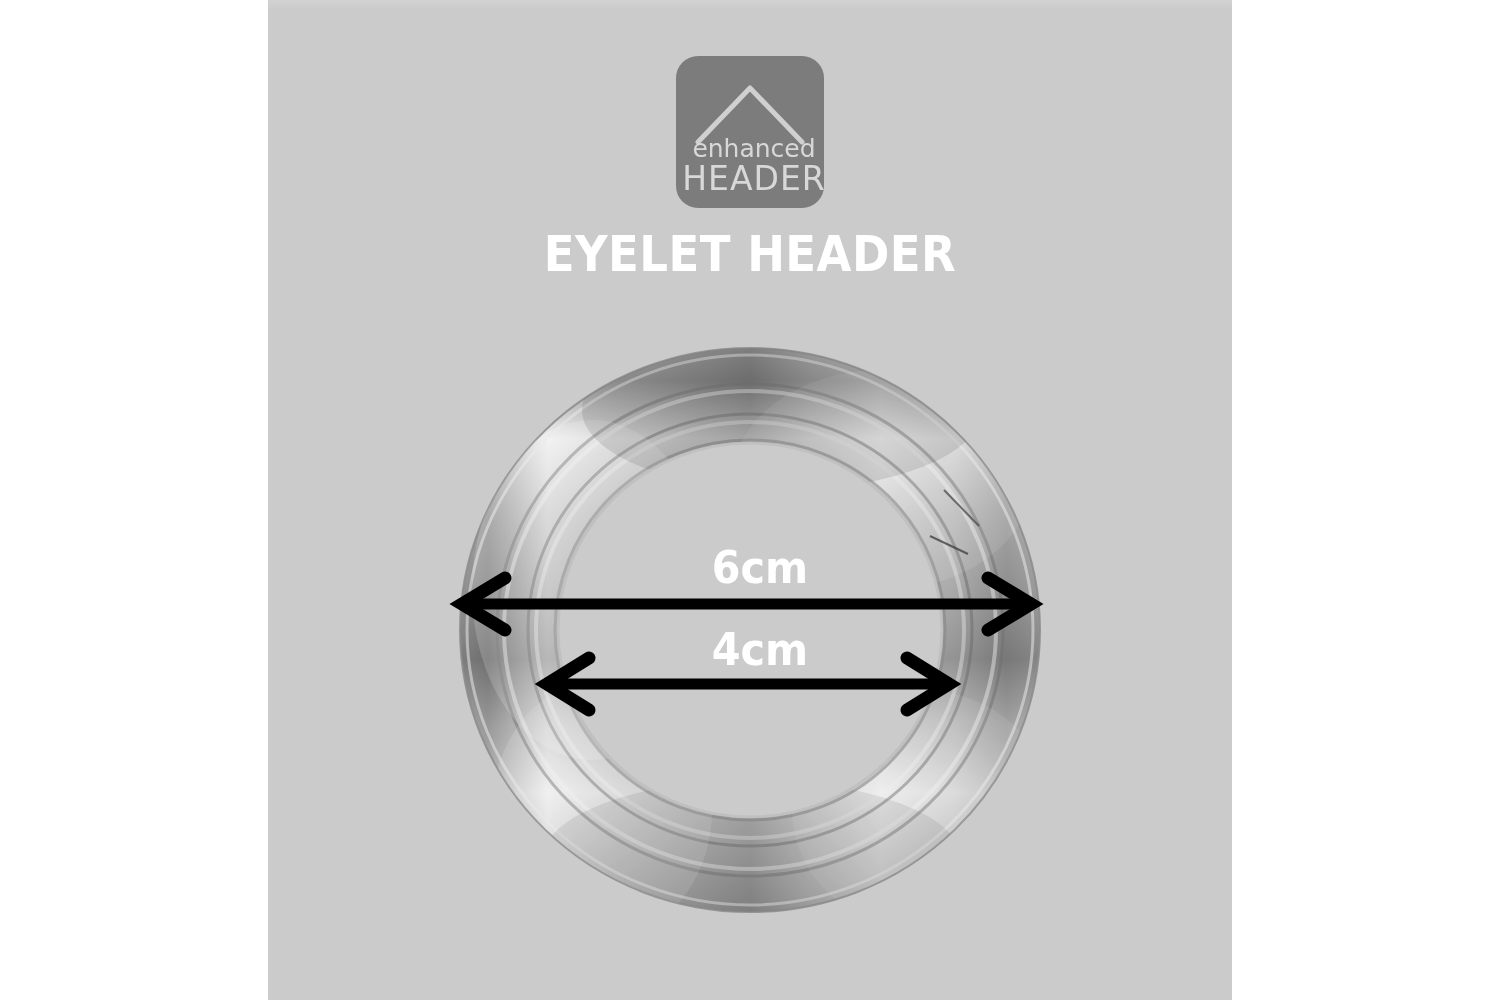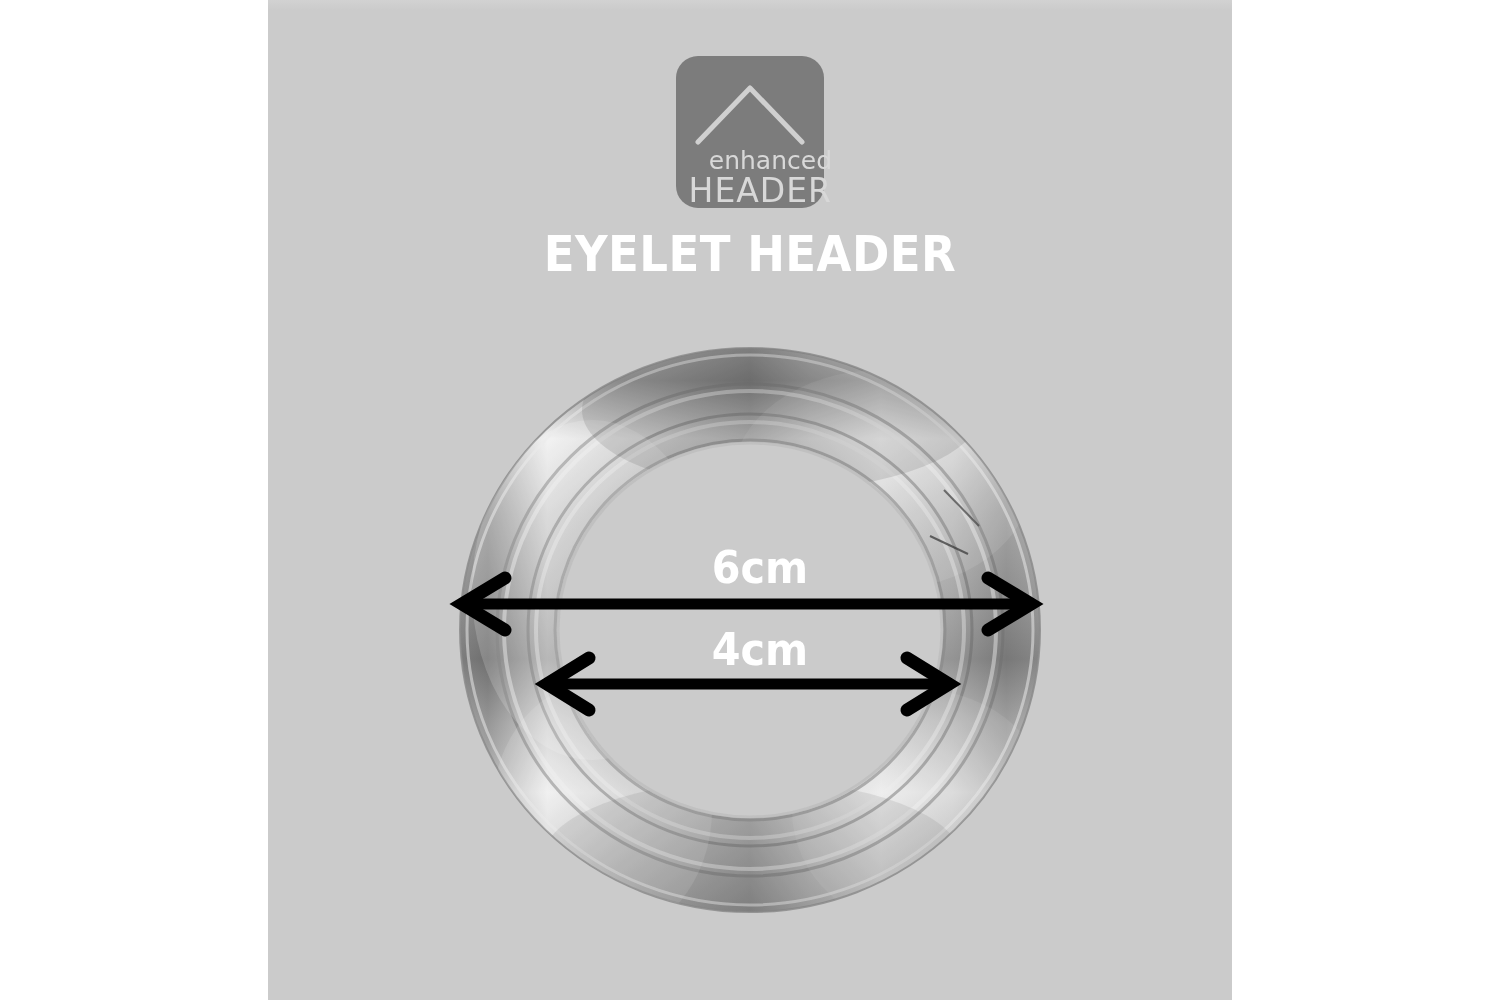--- a/index.html
+++ b/index.html
@@ -52,23 +52,23 @@
   #logo-chevron {
     position: absolute;
     left: 0;
     top: 8px;
     width: 148px;
     height: 86px;
   }
   #logo-text {
     position: absolute;
     left: 0;
-    top: 92px;
+    top: 80px;
     width: 156px;
-    text-align: right;
+    text-align: center;
     line-height: 1;
   }
   #logo-word-enhanced {
     display: block;
     font-family: "DejaVu Sans", sans-serif;
     font-size: 25px;
     font-weight: 400;
     color: #d8d8d8;
     letter-spacing: 0px;
   }

